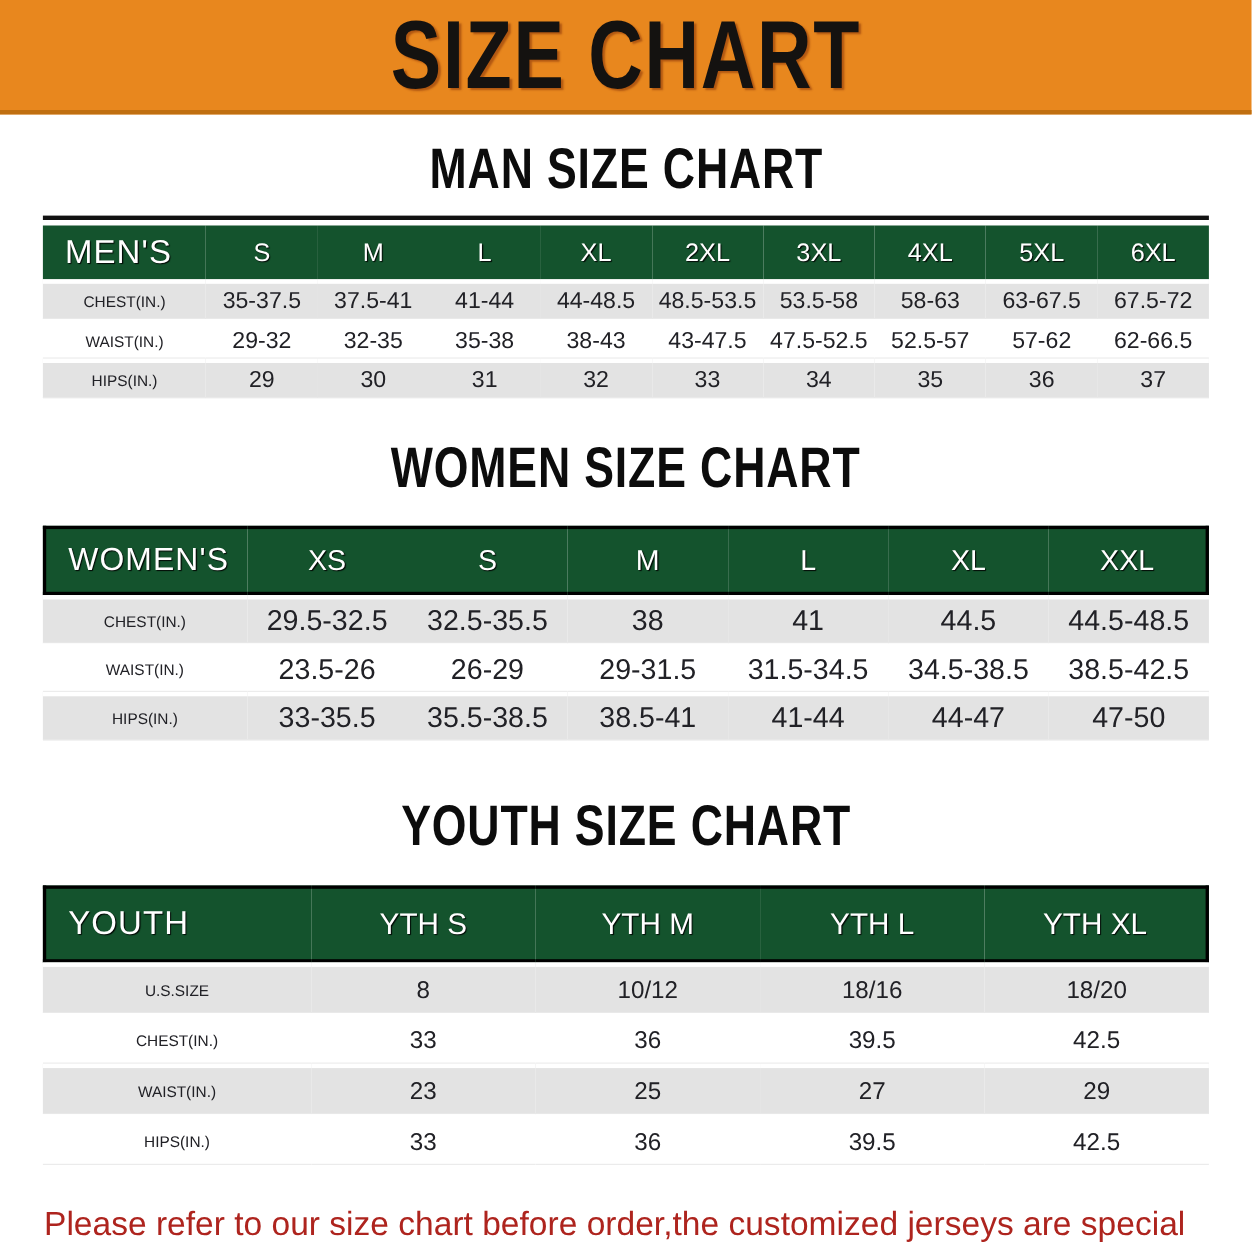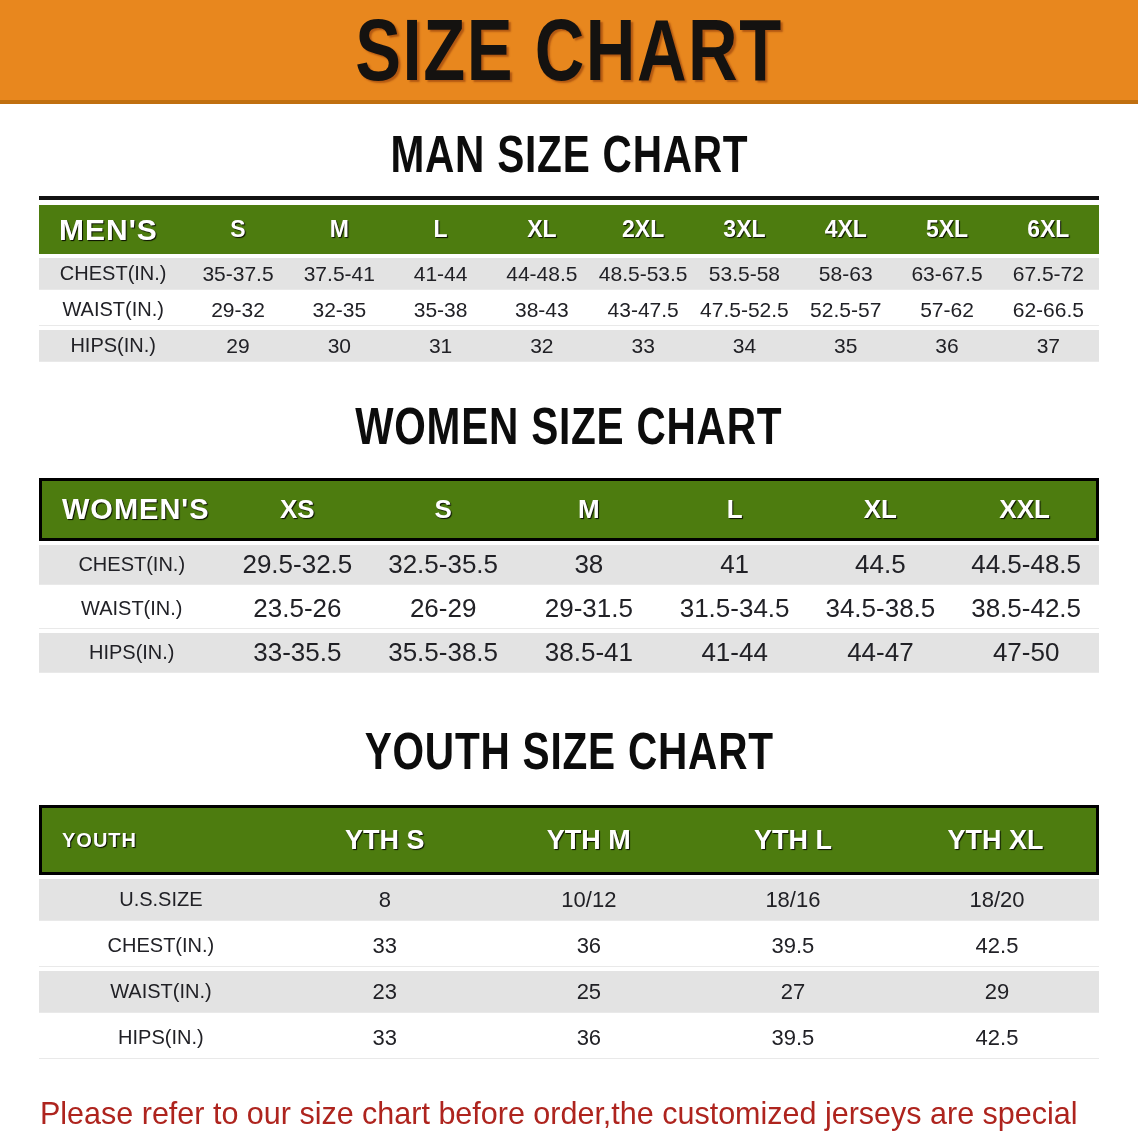--- a/index.html
+++ b/index.html
@@ -50,56 +50,56 @@
   
   .tablewrap{width:1060px;margin:0 auto;}
   .mens-topline{height:4px;background:#121212;margin-bottom:5px;}
   table.size-table{
     width:100%;
     border-collapse:separate;
     border-spacing:0;
     table-layout:fixed;
   }
   table.size-table th{
-    background:#4d7c0f;
+    background:#14532d;
     color:#fff;
-    font-weight:700;
+    font-weight:400;
     text-align:center;
     vertical-align:middle;
     text-shadow:1px 1px 1px rgba(0,0,0,.9);
   }
   table.size-table th.corner{
     text-align:left;
     padding-left:20px;
     letter-spacing:1px;
   }
   .table-mens th{height:47px;font-size:23px;}
   .table-mens th.corner{font-size:30px;}
   .table-womens th{height:55px;font-size:26px;border-top:3px solid #000;border-bottom:3px solid #000;margin-left:40px;}
   .table-womens th:first-child{border-left:3px solid #000;}
   .table-womens th:last-child{border-right:3px solid #000;}
   .table-womens th.corner{font-size:29px;}
   .table-youth th{height:62px;font-size:27px;border-top:3px solid #000;border-bottom:3px solid #000;}
   .table-youth th:first-child{border-left:3px solid #000;}
   .table-youth th:last-child{border-right:3px solid #000;}
-  .table-youth th.corner{font-size:20px;letter-spacing:2px;margin-left:27px;}
+  .table-youth th.corner{font-size:30px;letter-spacing:2px;margin-left:27px;}
 
   table.size-table td{
     text-align:center;
     vertical-align:middle;
     color:#212126;
     background:#fff;
     border-top:4px solid #fff;
     border-bottom:1px solid #e9e9e9;
   }
   .table-mens td{height:29px;font-size:21px;}
   .table-womens td{height:37px;font-size:26px;}
   .table-youth td{height:39px;font-size:22px;}
   tr.stripe td{background:#E3E3E3;}
-  td.rowlabel{font-size:20px;color:#101014;}
+  td.rowlabel{font-size:14px;color:#101014;}
 
   .table-mens col.labelcol{width:14%;}
   .table-womens col.labelcol{width:17.5%;}
   .table-youth col.labelcol{width:23%;}
 
   
   .disclaimer{
     margin:30px 38px 0 40px;
     color:var(--footer-red,#AE241E);
     font-size:30.5px;

